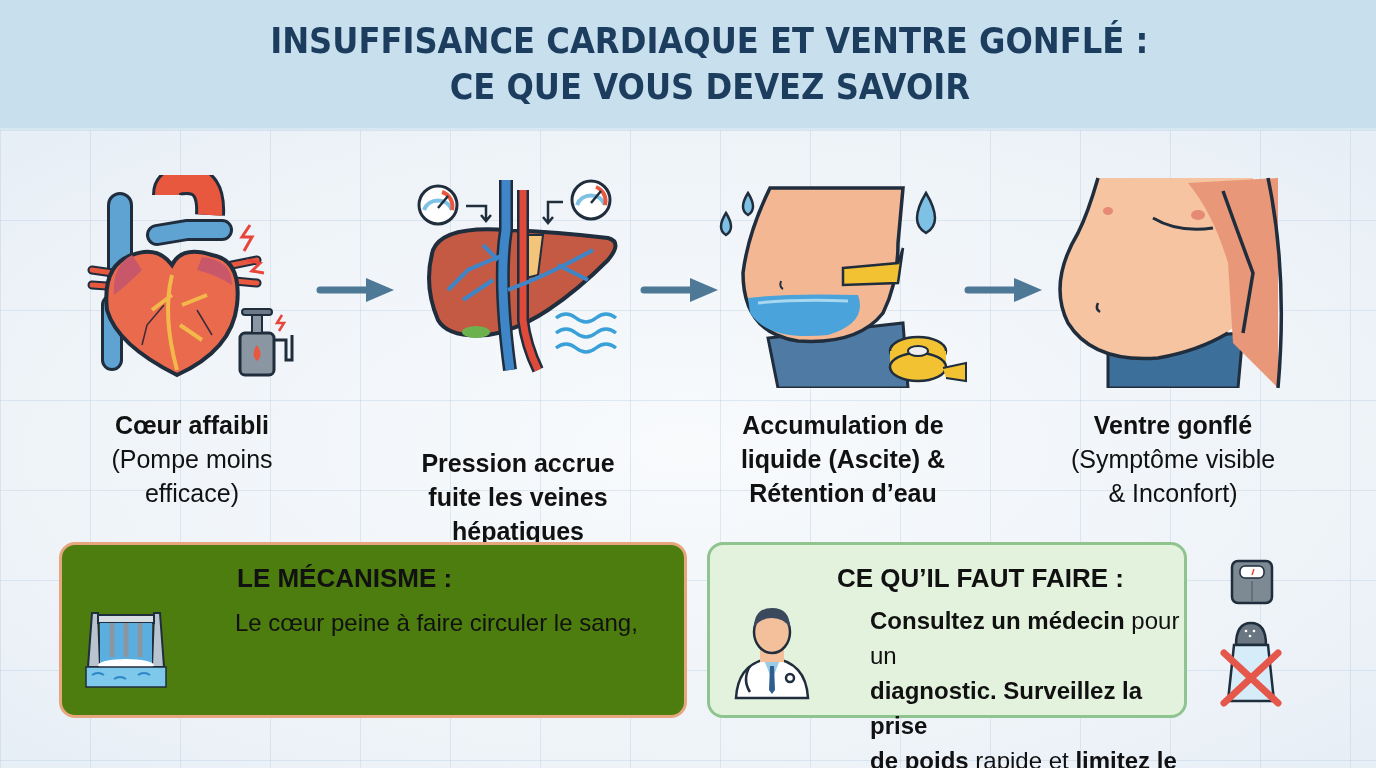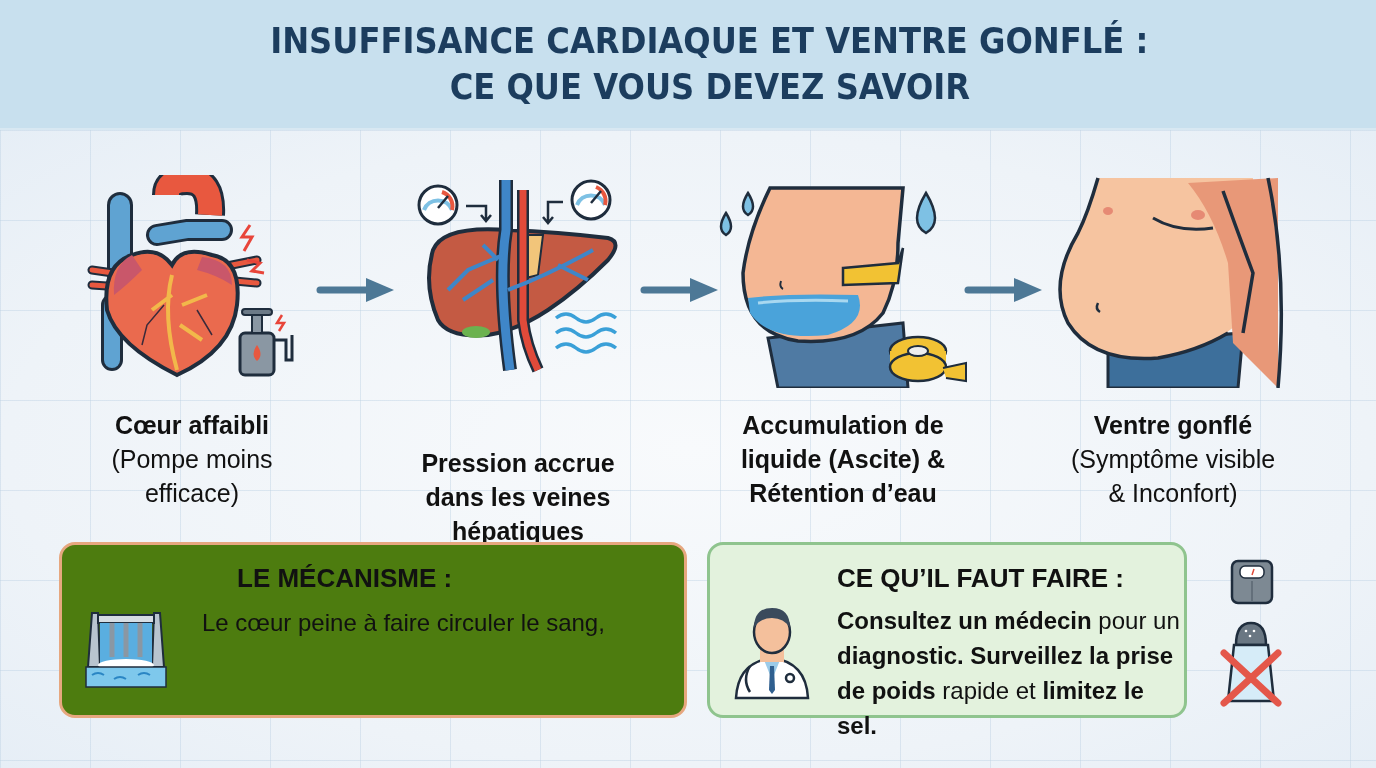--- a/index.html
+++ b/index.html
@@ -38,21 +38,21 @@
   .step .caption { margin-top: 18px; text-align: center; font-size: 25px; line-height: 34px; }
   .step .caption .t { font-weight: bold; display: block; }
   .step .caption .s { font-weight: normal; display: block; }
   .arrow { position: absolute; top: 275px; width: 80px; height: 30px; }
   .panel {
     position: absolute; top: 542px; height: 176px; border-radius: 16px; border: 3px solid;
   }
   .panel.mech { left: 59px; width: 628px; background: #4d7c0f; border-color: #e6a77f; }
   .panel.todo { left: 707px; width: 480px; background: #e3f2dd; border-color: #8fc48e; }
   .panel .ptitle { position: absolute; font-weight: bold; font-size: 26px; top: 18px; }
-  .panel .ptext { position: absolute; font-size: 24px; line-height: 35px; }
+  .panel .ptext { position: absolute; font-size: 24px; line-height: 35px; margin-left: 33px; }
   .panel b { font-weight: bold; }
 </style>
 </head>
 <body>
 
 <div class="grid-bg"></div>
 
 <div class="header">
   <h1>INSUFFISANCE CARDIAQUE ET VENTRE GONFLÉ :</h1>
   <h1>CE QUE VOUS DEVEZ SAVOIR</h1>
@@ -125,21 +125,21 @@
       <path d="M108 10 L108 60 Q100 110 112 200" stroke="#3f86c8" stroke-width="9" fill="none"></path>
       <path d="M125 20 L125 150 Q128 175 140 200" stroke="#1f2d3d" stroke-width="12" fill="none"></path>
       <path d="M125 20 L125 150 Q128 175 140 200" stroke="#e04a3a" stroke-width="7" fill="none"></path>
       <path d="M105 85 L70 100 L50 120 M95 110 L65 130 M110 120 Q150 105 195 80 M160 95 L190 110 M100 90 L85 75" stroke="#3f86c8" stroke-width="4" fill="none"></path>
 
       <path d="M158 148 q10 -8 20 0 t20 0 t20 0 M158 163 q10 -8 20 0 t20 0 t20 0 M158 178 q10 -8 20 0 t20 0 t20 0" stroke="#3aa0d8" stroke-width="3.5" fill="none"></path>
     </svg>
   </div>
   <div class="caption">
     <span class="t">Pression accrue</span>
-    <span class="t">dans les veines</span>
+    <span class="t">fuite les veines</span>
     <span class="t">hépatiques</span>
   </div>
 </div>
 
 <svg class="arrow" style="left:640px;" viewBox="0 0 80 30">
   <path d="M4 15 L52 15" stroke="#4d7896" stroke-width="7" stroke-linecap="round"></path>
   <path d="M50 3 L78 15 L50 27 Z" fill="#4d7896"></path>
 </svg>
 
 <div class="step" style="left:698px;">

